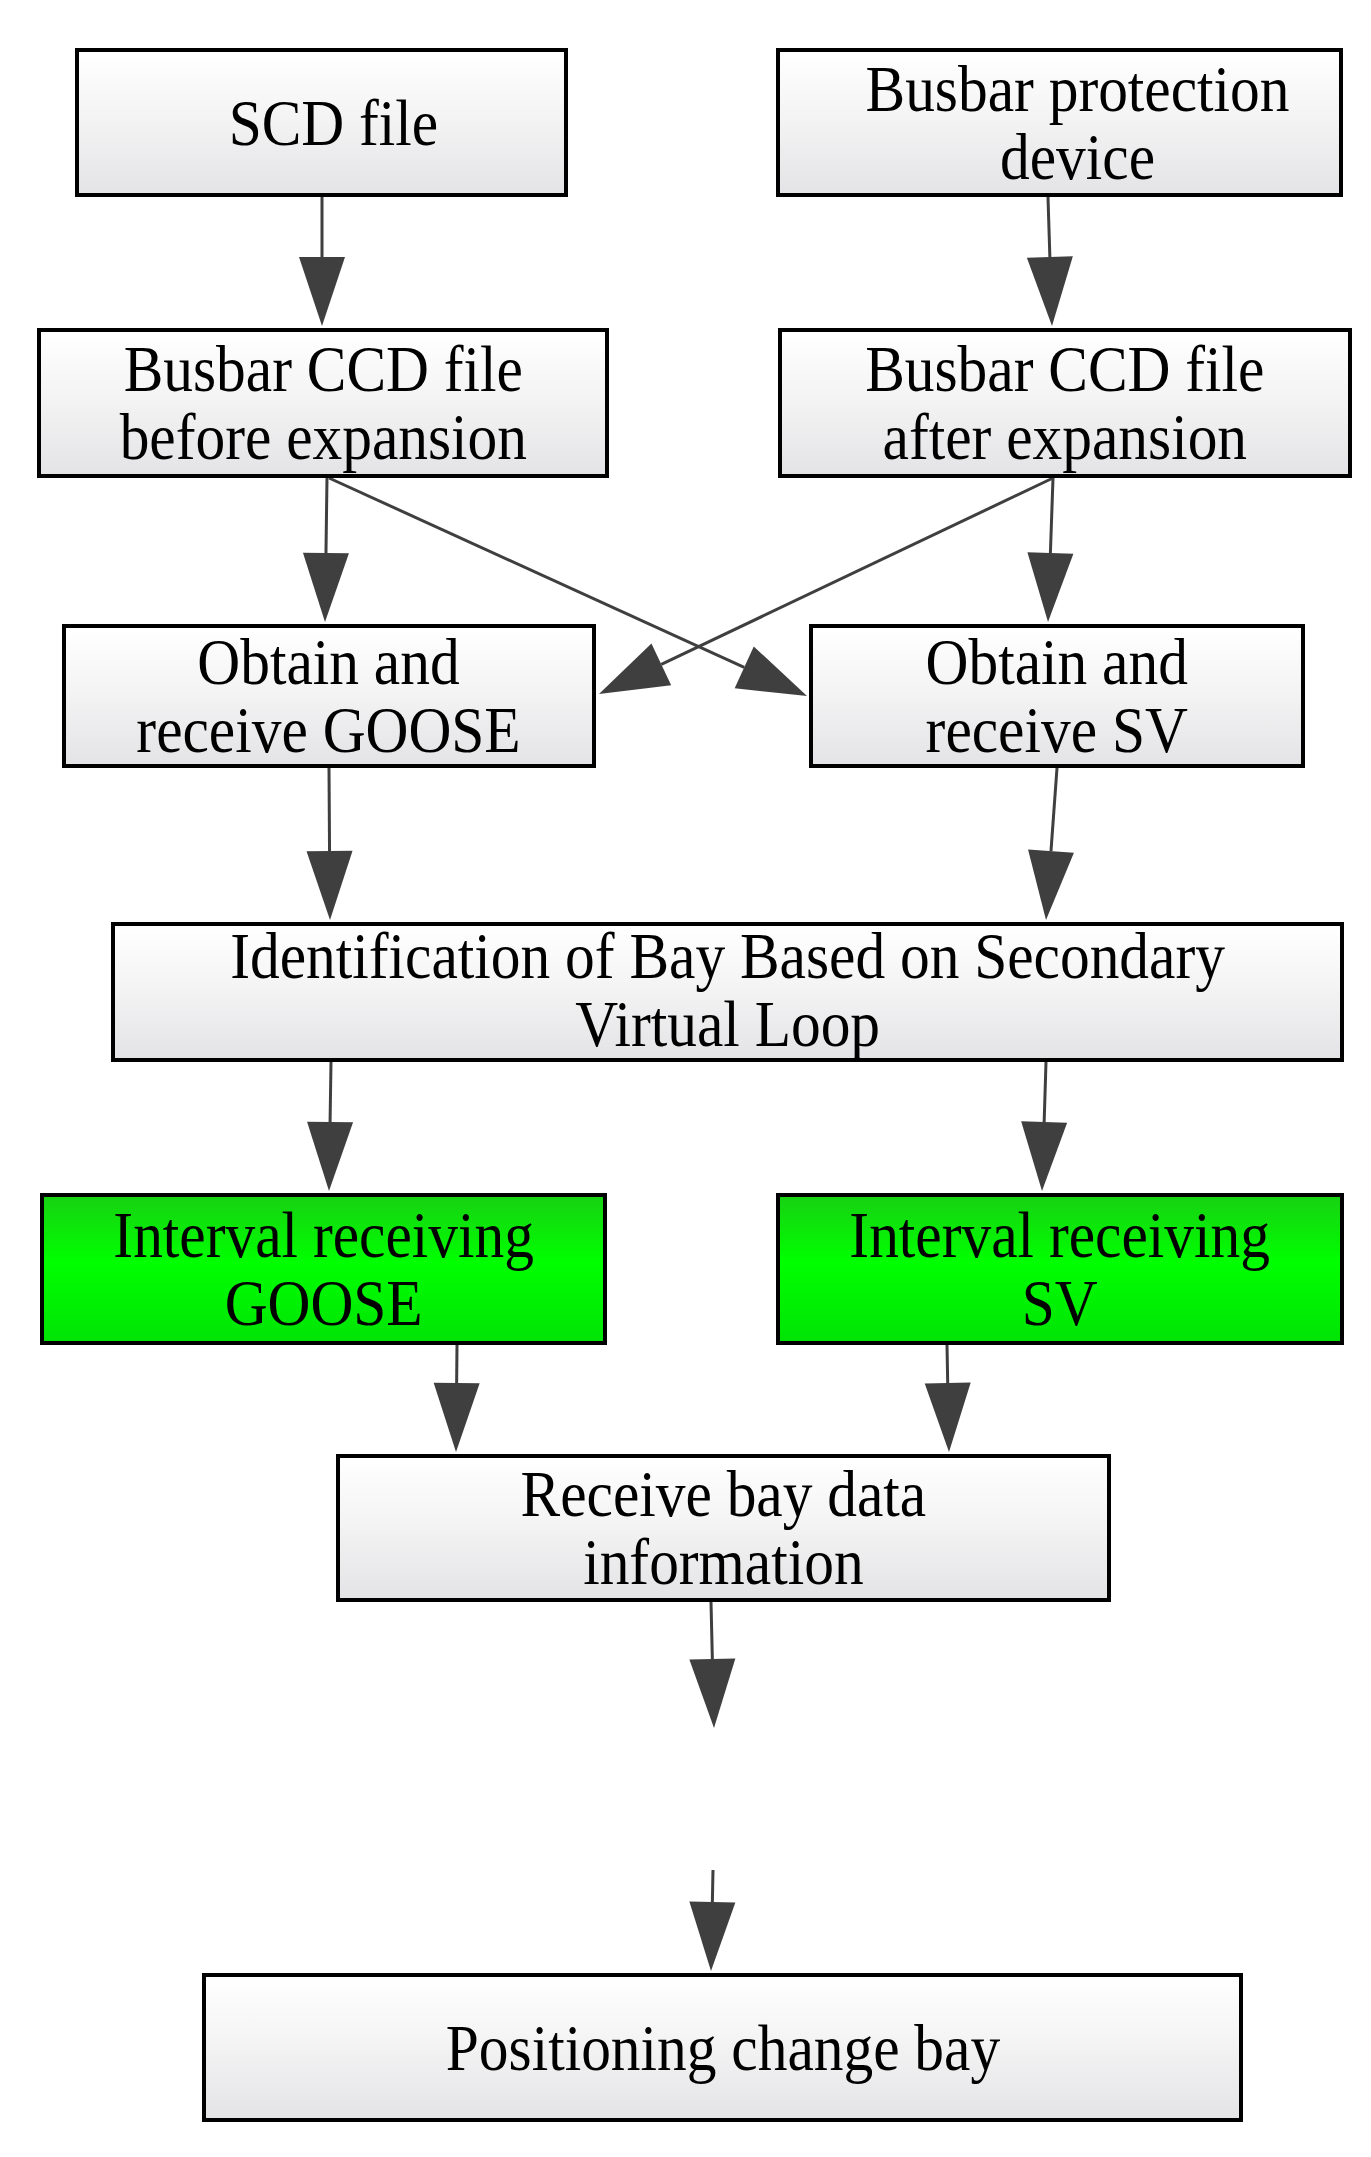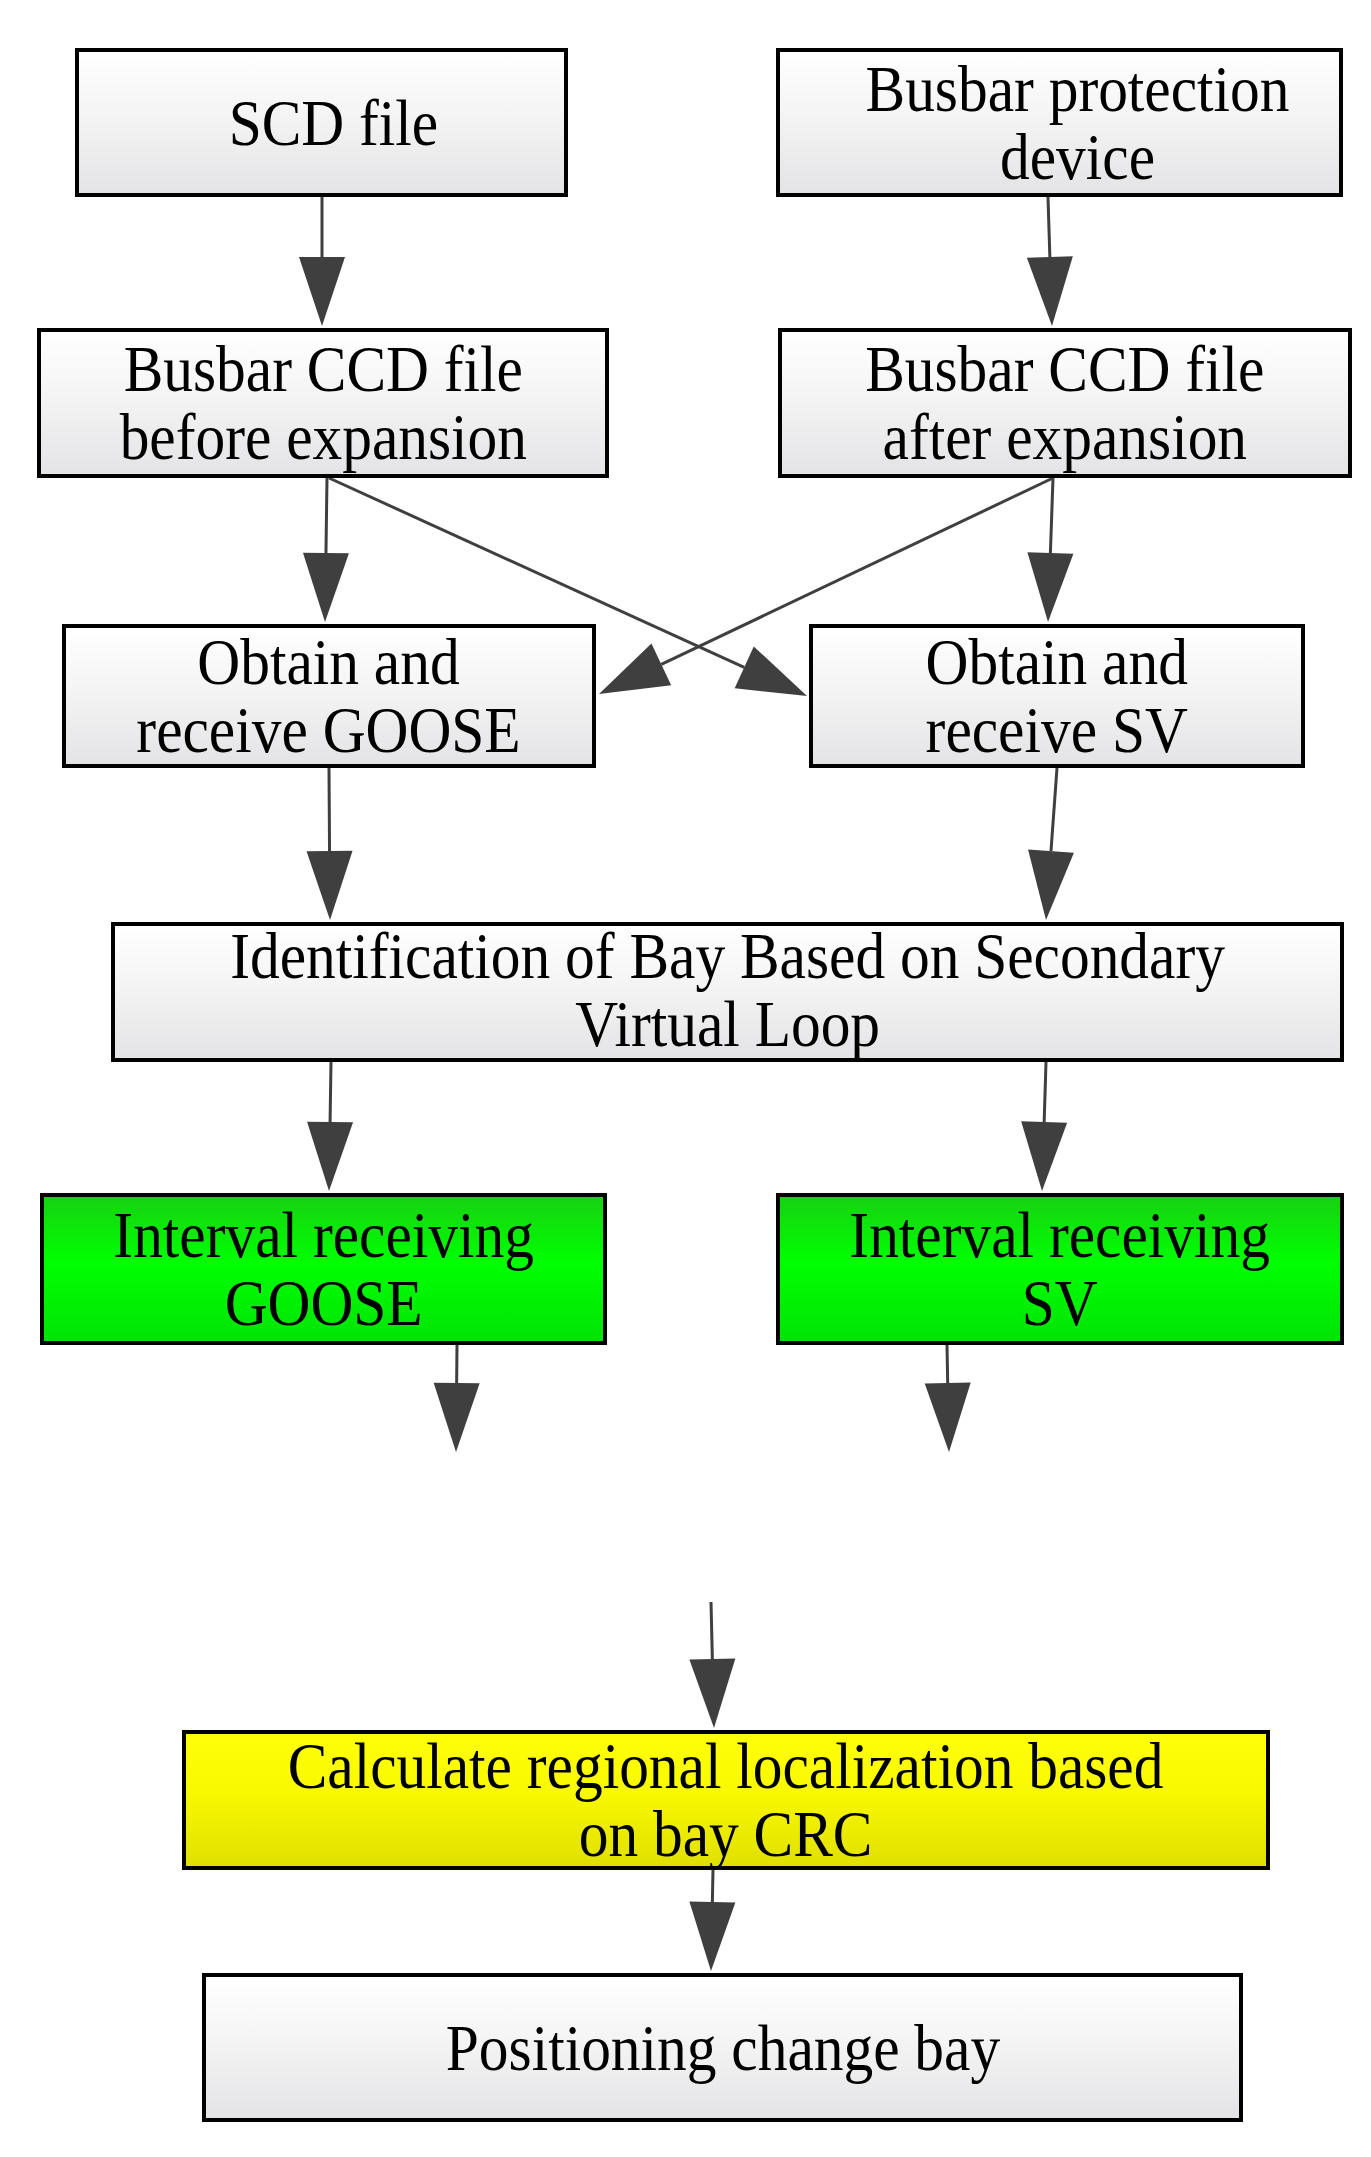--- a/index.html
+++ b/index.html
@@ -123,23 +123,23 @@
   <div class="node green" id="n-interval_goose" style="left: 40px; top: 1193px; width: 567px; height: 152px;">
     <span class="lbl">Interval receiving
 GOOSE</span>
   </div>
 
   <div class="node green" id="n-interval_sv" style="left: 776px; top: 1193px; width: 568px; height: 152px;">
     <span class="lbl">Interval receiving
 SV</span>
   </div>
 
+  <div class="node plain" id="n-receive_bay_data" style="left: 336px; top: 1454px; width: 775px; height: 148px;">
+    <span class="lbl">Receive bay data
+information</span>
+  </div>
 
-  <div class="node yellow" id="n-calc_regional" style="left: 182px; top: 1730px; width: 1088px; height: 140px;">
-    <span class="lbl">Calculate regional localization based
-on bay CRC</span>
-  </div>
 
   <div class="node plain" id="n-positioning" style="left: 202px; top: 1973px; width: 1041px; height: 149px;">
     <span class="lbl">Positioning change bay</span>
   </div>
 
 </div>
 
 </body></html>

